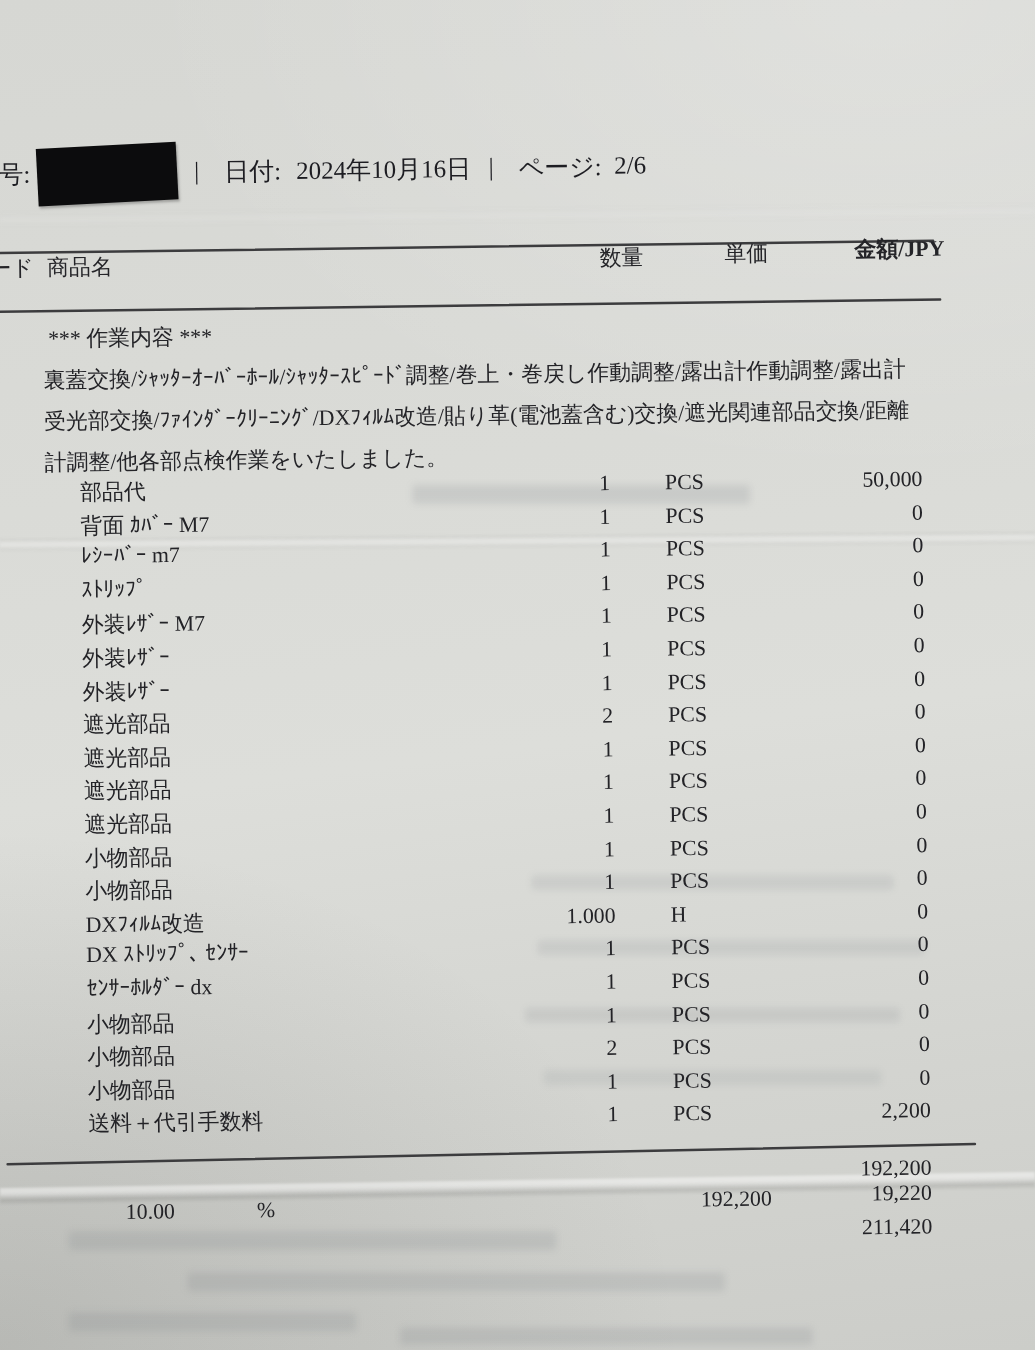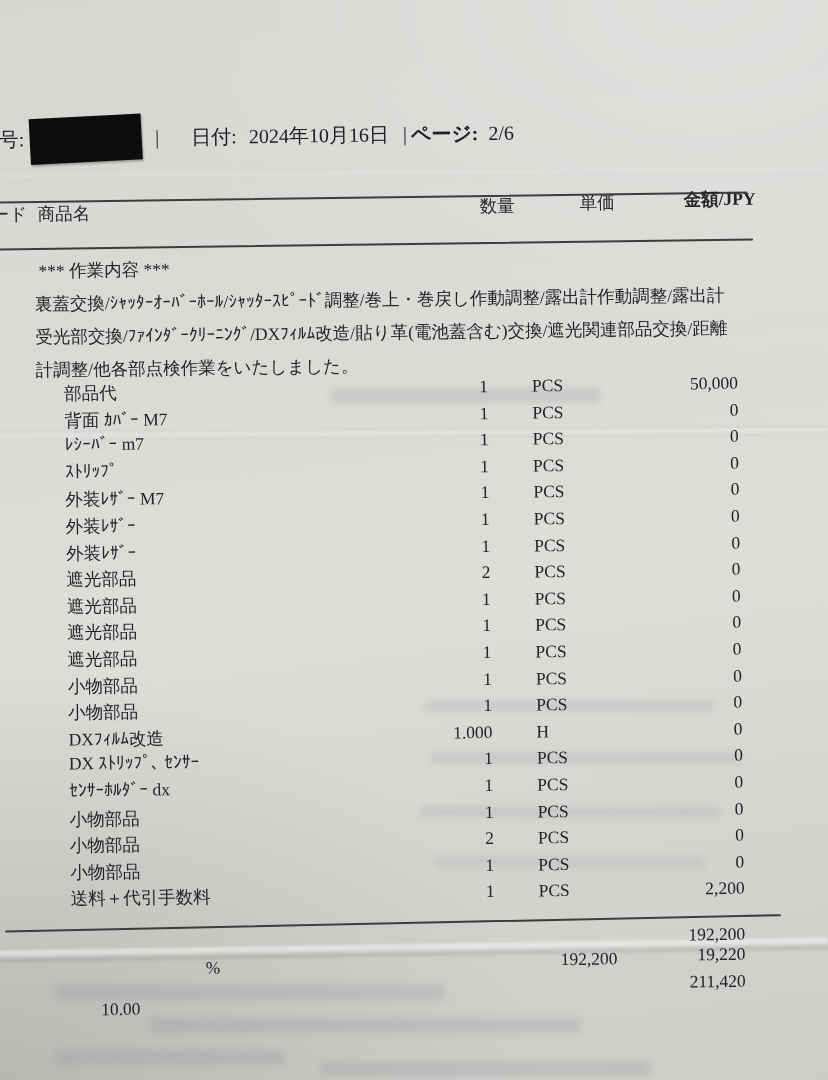--- a/index.html
+++ b/index.html
@@ -28,23 +28,23 @@
   .content{
     position:absolute;inset:0;color:#232327;
     transform:rotate(-0.75deg);transform-origin:414px 540px;
     font-size:17.5px;
   }
   .abs{position:absolute;white-space:nowrap;}
   
   .idline{position:absolute;top:110px;left:-16px;display:flex;align-items:center;font-size:20px;color:#1d1d22;}
   .redaction{width:112px;height:46px;background:#0c0c0d;margin-left:5px;margin-top:2px;transform:rotate(-2.2deg);box-shadow:1px 2px 2px rgba(0,0,0,0.25);}
   .sep{margin-left:14px;}
-  .lbl-date{margin-left:32px;}
+  .lbl-date{margin-left:20px;}
   .val-date{margin-left:12px;}
-  .lbl-page{margin-left:4px;font-weight:bold;}
+  .lbl-page{margin-left:20px;}
   .val-page{margin-left:10px;}
   
   .rule{position:absolute;height:2px;background:#3c3c3e;border-radius:1px;}
   .rule-1{top:196px;left:0;width:752px;}
   .rule-2{top:243px;left:0;width:757px;}
   .rule-3{top:922px;left:0;width:776px;transform:rotate(-0.45deg);}
   
   .th{color:#242428;font-size:17.5px;}
   
   .work{position:absolute;top:250px;left:38px;width:756px;line-height:33px;font-size:17.5px;color:#242428;}
@@ -225,20 +225,20 @@
         <div class="row">
     <span class="c-name">送料＋代引手数料</span>
     <span class="c-qty">1</span>
     <span class="c-unit">PCS</span>
     <span class="c-amt">2,200</span>
   </div>
       </div>
 
     <div class="rule rule-3"></div>
     <span class="abs t-amt" style="left:618px;top:928px;">192,200</span>
-    <span class="abs" style="left:95px;top:995px;">10.00</span>
+    <span class="abs" style="left:95px;top:955px;">10.00</span>
     <span class="abs" style="left:200px;top:955px;">%</span>
     <span class="abs t-amt" style="left:490px;top:951px;">192,200</span>
     <span class="abs t-amt" style="left:618px;top:948px;">19,220</span>
     <span class="abs t-amt" style="left:618px;top:975px;">211,420</span>
 
   </div>
 </div>
 
 </body></html>

